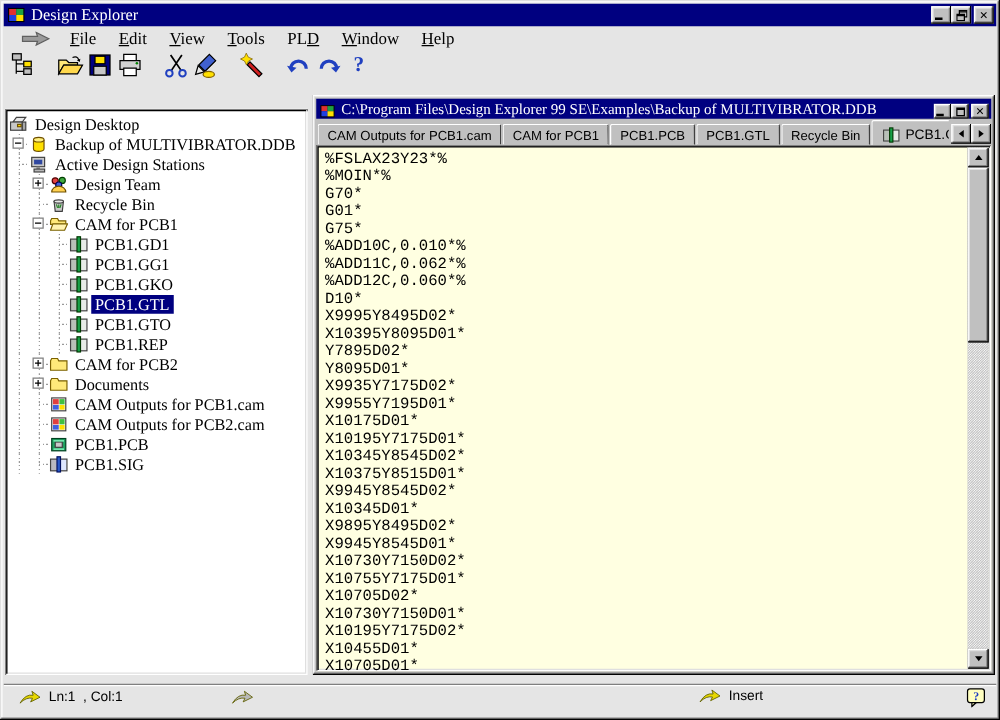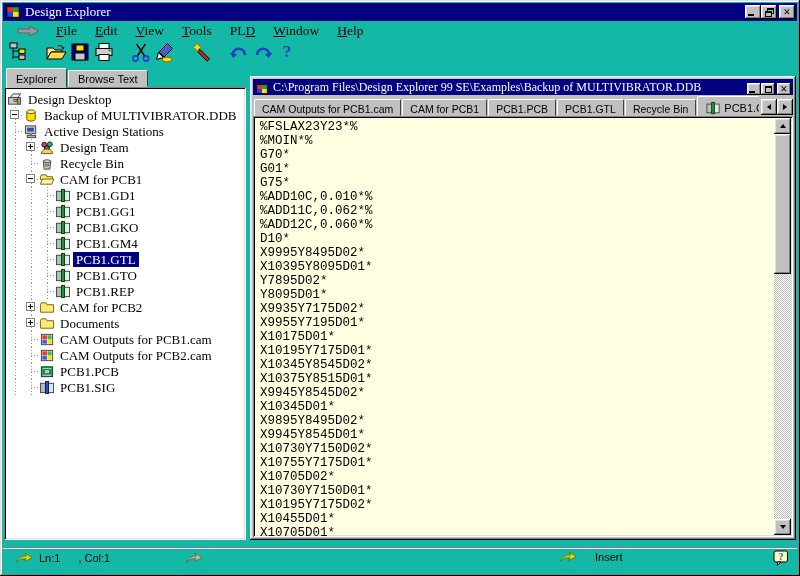--- a/index.html
+++ b/index.html
@@ -1,18 +1,18 @@
 <!DOCTYPE html>
 <html><head>
 <meta charset="utf-8">
 <style>
   *{box-sizing:border-box;margin:0;padding:0}
   html,body{width:800px;height:576px;overflow:hidden}
   body{font-family:"Liberation Sans",sans-serif;background:#c0c0c0}
-  .screen{position:relative;width:800px;height:576px;background:#14b8a6;overflow:hidden;
+  .screen{position:relative;width:800px;height:576px;background:#e5e5e5;overflow:hidden;
     box-shadow:inset -1px -1px 0 #000,inset 1px 1px 0 #dfdfdf,inset -2px -2px 0 #808080,inset 2px 2px 0 #fff;}
   .abs{position:absolute}
 
   
   .raised{box-shadow:inset -1px -1px 0 #000,inset 1px 1px 0 #fff,inset -2px -2px 0 #808080,inset 2px 2px 0 #dfdfdf;background:#c0c0c0}
   .sunken{box-shadow:inset 1px 1px 0 #808080,inset -1px -1px 0 #fff,inset 2px 2px 0 #000,inset -2px -2px 0 #dfdfdf}
 
   
   .titlebar{left:3px;top:3px;right:3px;height:18px;background:#000080;color:#fff;display:flex;align-items:center;padding:0 2px;font-family:"Liberation Serif",serif;font-size:13px}
   .titlebar .t-icon{width:16px;height:14px;margin-right:4px;flex:none}
@@ -82,23 +82,23 @@
   .vs-down{position:absolute;left:0;bottom:0;width:17px;height:16px}
   .vs-thumb{position:absolute;left:0;top:16px;width:17px;height:140px}
   .vs-up,.vs-down{display:flex;align-items:center;justify-content:center}
 
   
   .statusbar{left:3px;right:3px;bottom:8px;height:21px;border-top:1px solid #808080;box-shadow:inset 0 1px 0 #fff;display:flex;align-items:center;font-size:11px;color:#000}
   .sb-ico{width:18px;height:12px;flex:none}
   .sb-ico.yellow{color:#e8d800}
   .sb-ico.gray{color:#b8b8b8}
   .sb-lncol{display:flex;align-items:center;margin-left:12px;gap:6px}
-  .sb-col{margin-left:12px}
+  .sb-col{}
   .sb-gray-arrow{position:absolute;left:182px;top:4px}
-  .sb-insert{position:absolute;left:556px;top:3px;display:flex;align-items:center;gap:18px}
+  .sb-insert{position:absolute;left:556px;top:3px;display:flex;align-items:center;gap:6px}
   .sb-help{position:absolute;right:8px;top:2px;width:16px;height:16px}
 </style>
 </head>
 <body>
 
 <svg width="0" height="0" style="position:absolute">
 <defs>
   <symbol id="ic-logo" viewBox="0 0 16 16">
     <rect x="1" y="2" width="7" height="6" fill="#e03030"></rect>
         <rect x="8" y="2" width="7" height="6" fill="#20a040"></rect>
@@ -309,24 +309,20 @@
         <svg width="22" height="22" viewBox="0 0 22 22">
           <use href="#ic-redo"></use>
         </svg>
       </button>
       <button class="tool">
         <span class="help-q">?</span>
       </button>
     </div>
 
   <div class="abs left-panel">
-    <div class="lp-tabs">
-      <span class="ltab active">Explorer</span>
-      <span class="ltab">Browse Text</span>
-    </div>
     <div class="tree-box sunken">
       <div class="tree-inner">
           <div class="trow">
             <span class="ticon">
               <svg width="16" height="15" viewBox="0 0 16 16">
                 <use href="#ic-desktop"></use>
               </svg>
             </span>
             <span class="tlabel">Design Desktop</span>
           </div>
@@ -416,31 +412,20 @@
           <div class="trow">
             <span class="ind g"></span>
             <span class="ind g"></span>
             <span class="con"></span>
             <span class="ticon">
               <svg width="16" height="15" viewBox="0 0 16 16">
                 <use href="#ic-book"></use>
               </svg>
             </span>
             <span class="tlabel">PCB1.GKO</span>
-          </div>
-          <div class="trow">
-            <span class="ind g"></span>
-            <span class="ind g"></span>
-            <span class="con"></span>
-            <span class="ticon">
-              <svg width="16" height="15" viewBox="0 0 16 16">
-                <use href="#ic-book"></use>
-              </svg>
-            </span>
-            <span class="tlabel">PCB1.GM4</span>
           </div>
           <div class="trow">
             <span class="ind g"></span>
             <span class="ind g"></span>
             <span class="con"></span>
             <span class="ticon">
               <svg width="16" height="15" viewBox="0 0 16 16">
                 <use href="#ic-book"></use>
               </svg>
             </span>

